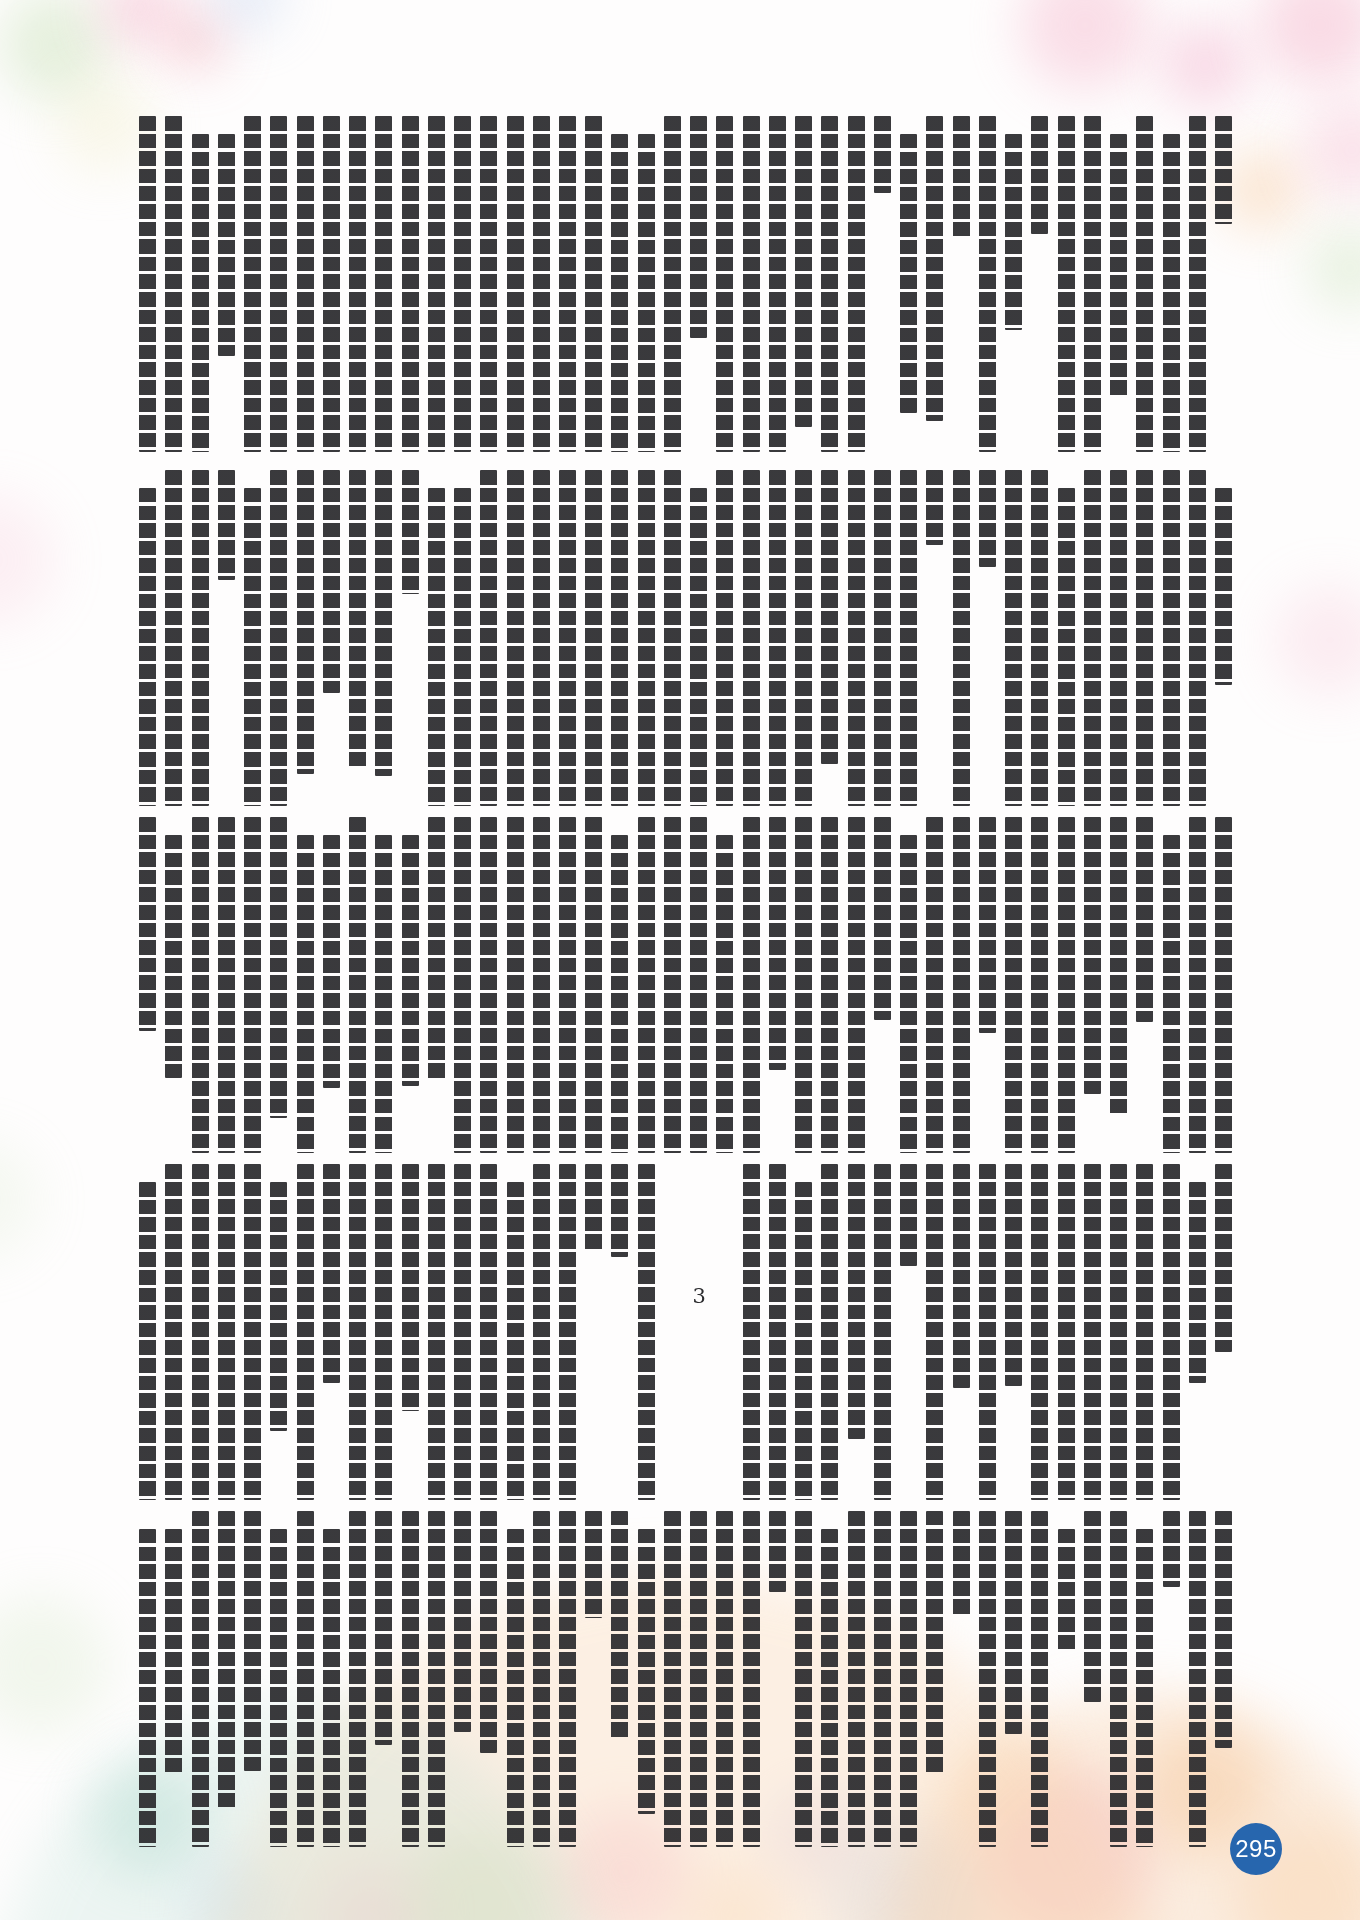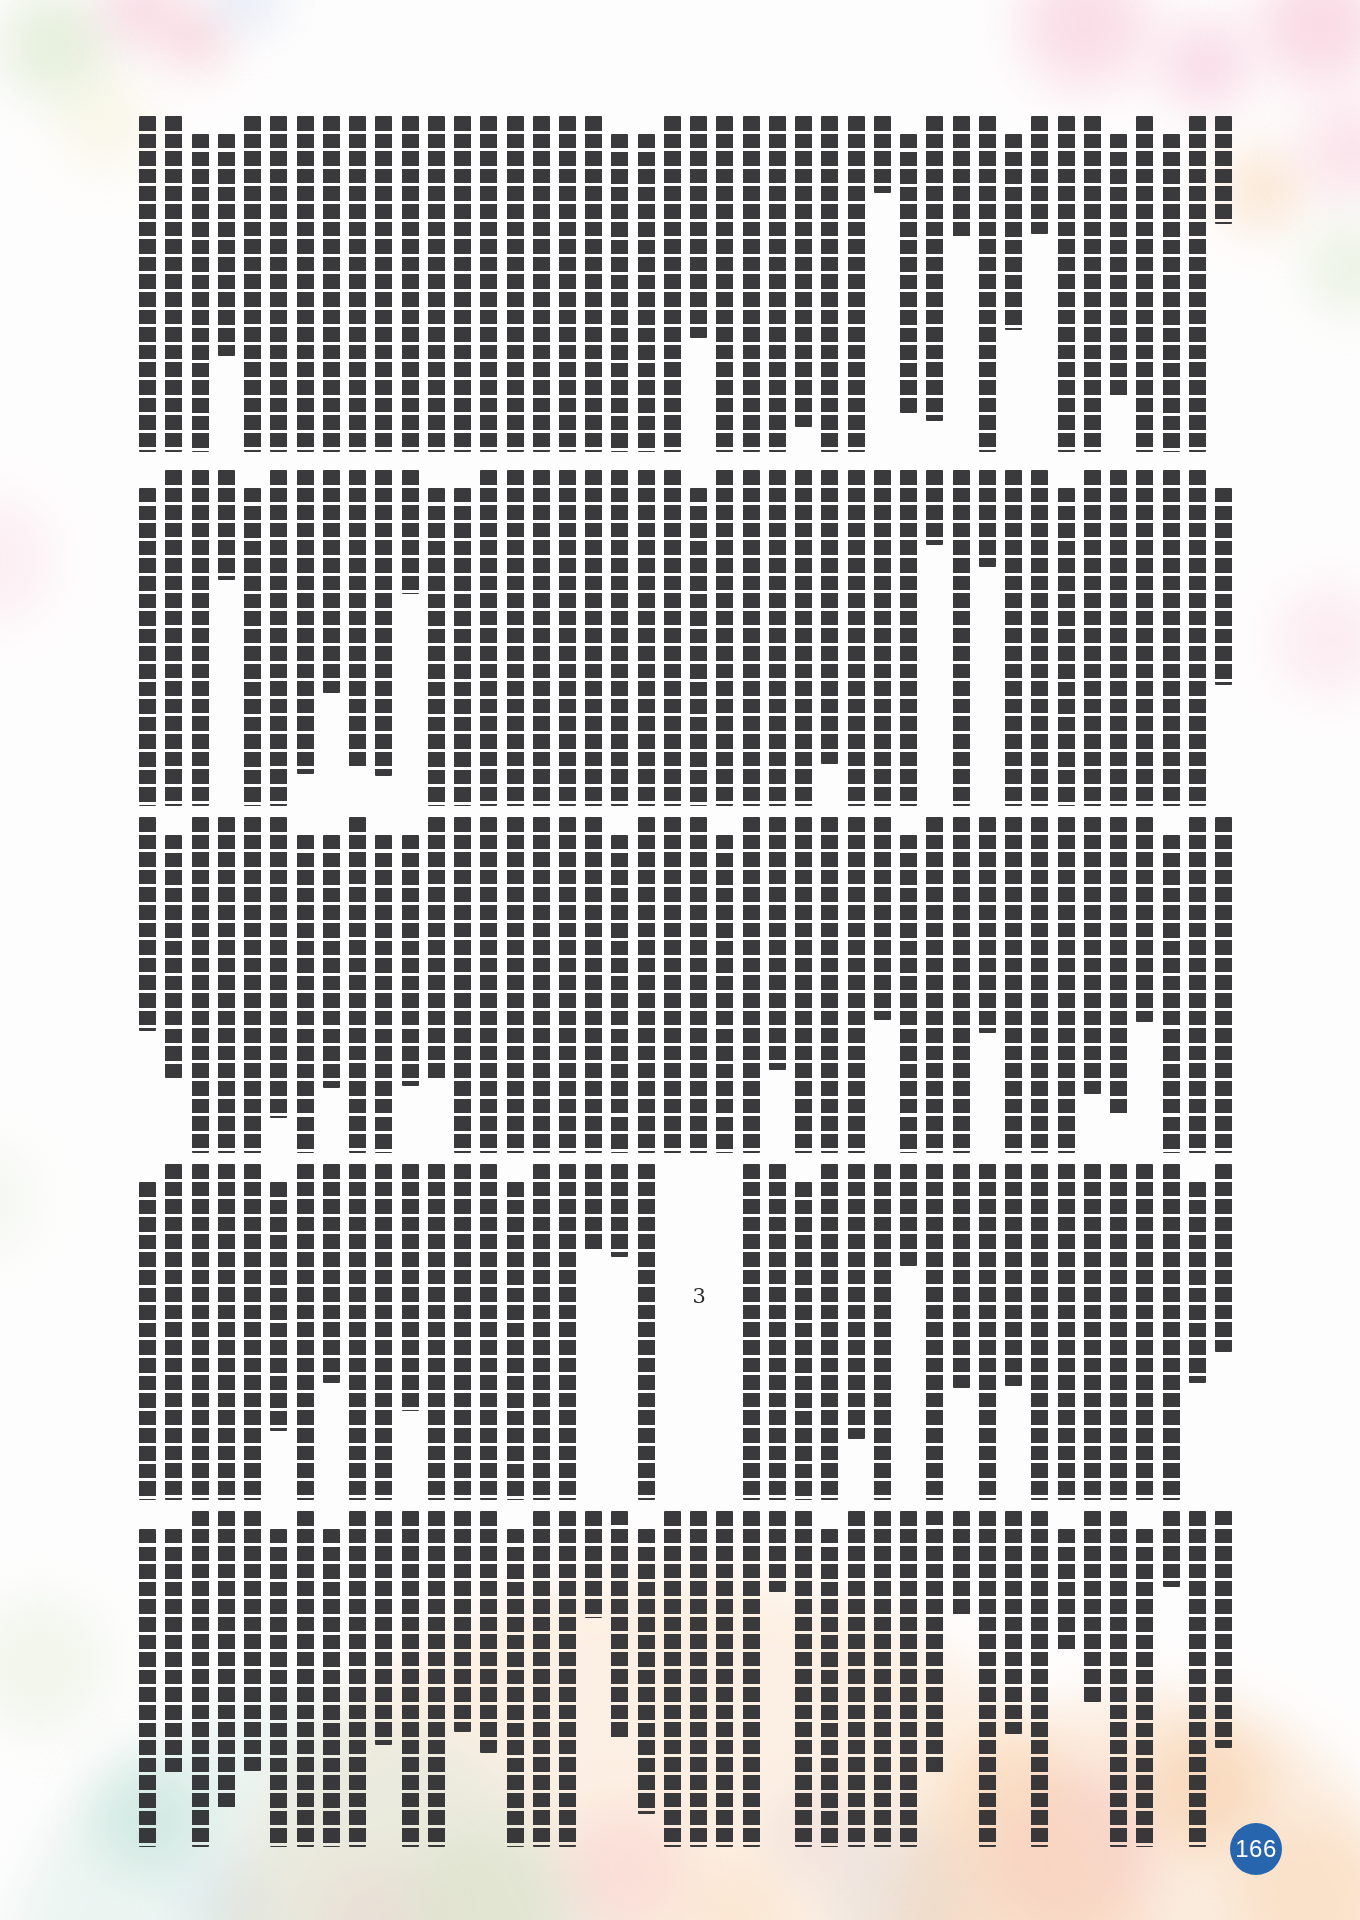--- a/index.html
+++ b/index.html
@@ -299,15 +299,15 @@
         <div class="col" style="left: 166.6px; top: 0px; height: 336px; background: repeating-linear-gradient(rgb(43, 43, 46) 0px, rgb(43, 43, 46) 14.5px, rgba(0, 0, 0, 0) 14.5px, rgba(0, 0, 0, 0) 17.6px); opacity: 0.93;"></div>
         <div class="col" style="left: 140.36px; top: 18px; height: 318px; background: repeating-linear-gradient(rgb(43, 43, 46) 0px, rgb(43, 43, 46) 14.5px, rgba(0, 0, 0, 0) 14.5px, rgba(0, 0, 0, 0) 17.6px); opacity: 0.93;"></div>
         <div class="col" style="left: 114.12px; top: 0px; height: 259.766px; background: repeating-linear-gradient(rgb(43, 43, 46) 0px, rgb(43, 43, 46) 14.5px, rgba(0, 0, 0, 0) 14.5px, rgba(0, 0, 0, 0) 17.6px); opacity: 0.93;"></div>
         <div class="col" style="left: 87.88px; top: 0px; height: 296.982px; background: repeating-linear-gradient(rgb(43, 43, 46) 0px, rgb(43, 43, 46) 14.5px, rgba(0, 0, 0, 0) 14.5px, rgba(0, 0, 0, 0) 17.6px); opacity: 0.93;"></div>
         <div class="col" style="left: 61.64px; top: 0px; height: 336px; background: repeating-linear-gradient(rgb(43, 43, 46) 0px, rgb(43, 43, 46) 14.5px, rgba(0, 0, 0, 0) 14.5px, rgba(0, 0, 0, 0) 17.6px); opacity: 0.93;"></div>
         <div class="col" style="left: 35.4px; top: 18px; height: 244.578px; background: repeating-linear-gradient(rgb(43, 43, 46) 0px, rgb(43, 43, 46) 14.5px, rgba(0, 0, 0, 0) 14.5px, rgba(0, 0, 0, 0) 17.6px); opacity: 0.93;"></div>
         <div class="col" style="left: 9.16px; top: 18px; height: 318px; background: repeating-linear-gradient(rgb(43, 43, 46) 0px, rgb(43, 43, 46) 14.5px, rgba(0, 0, 0, 0) 14.5px, rgba(0, 0, 0, 0) 17.6px); opacity: 0.93;"></div>
       </div>
     </div>
   <div class="page-badge" style="background: rgb(39, 102, 174); color: rgb(255, 255, 255);">
-    <span>166</span>
+    <span>295</span>
   </div>
 </div>
 
 </body></html>

